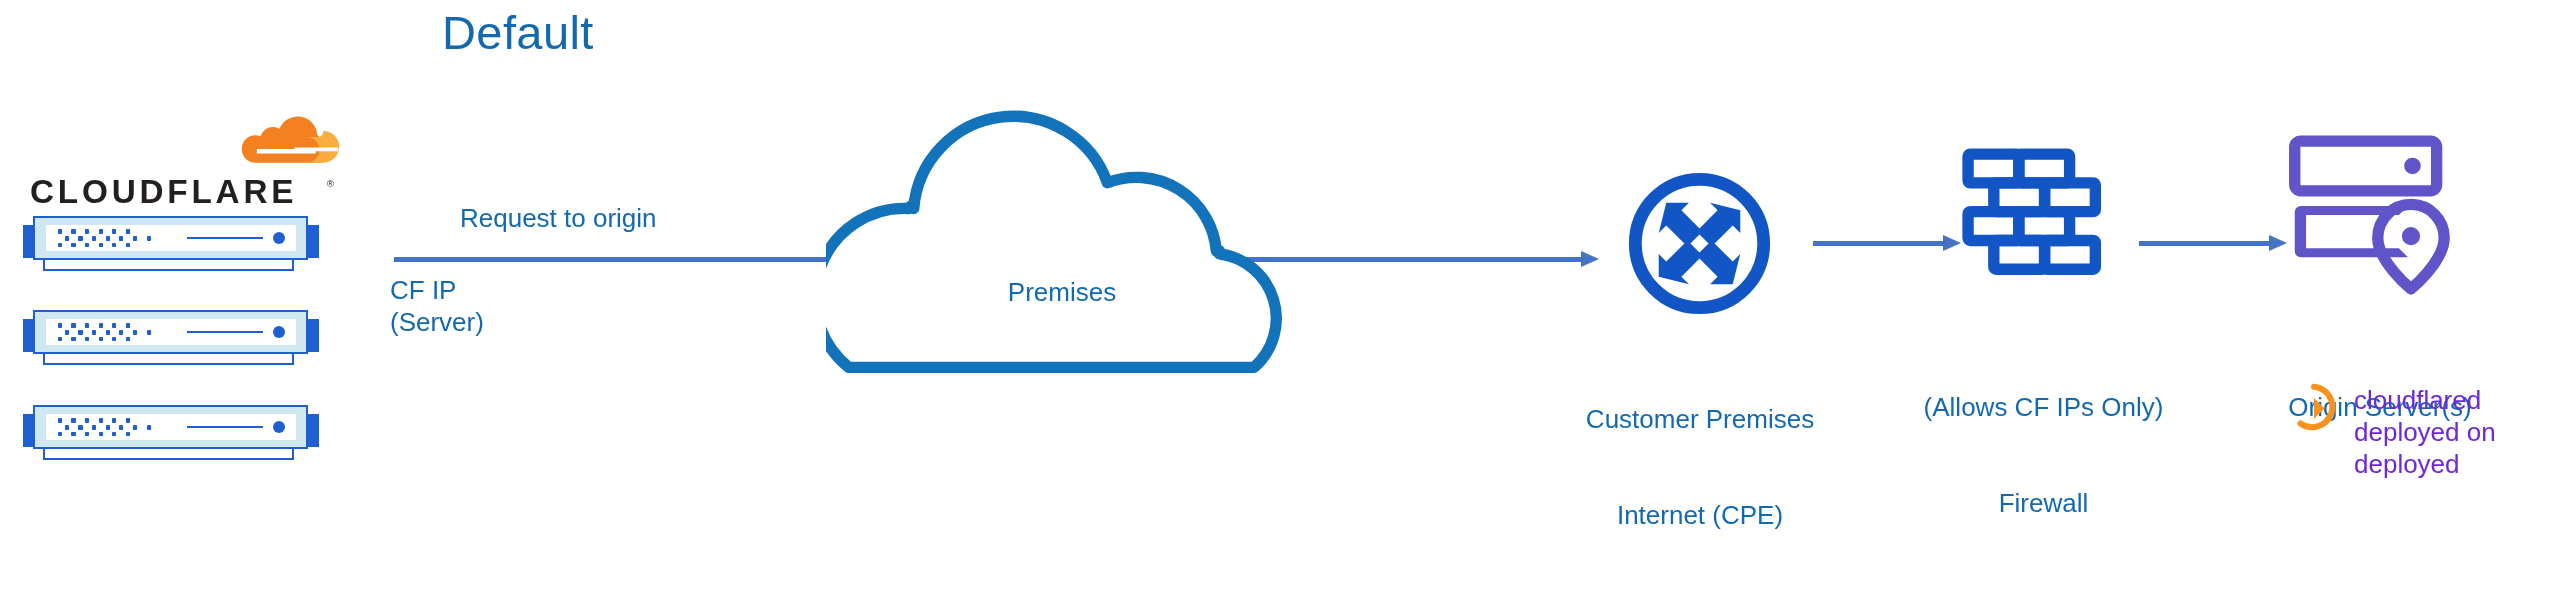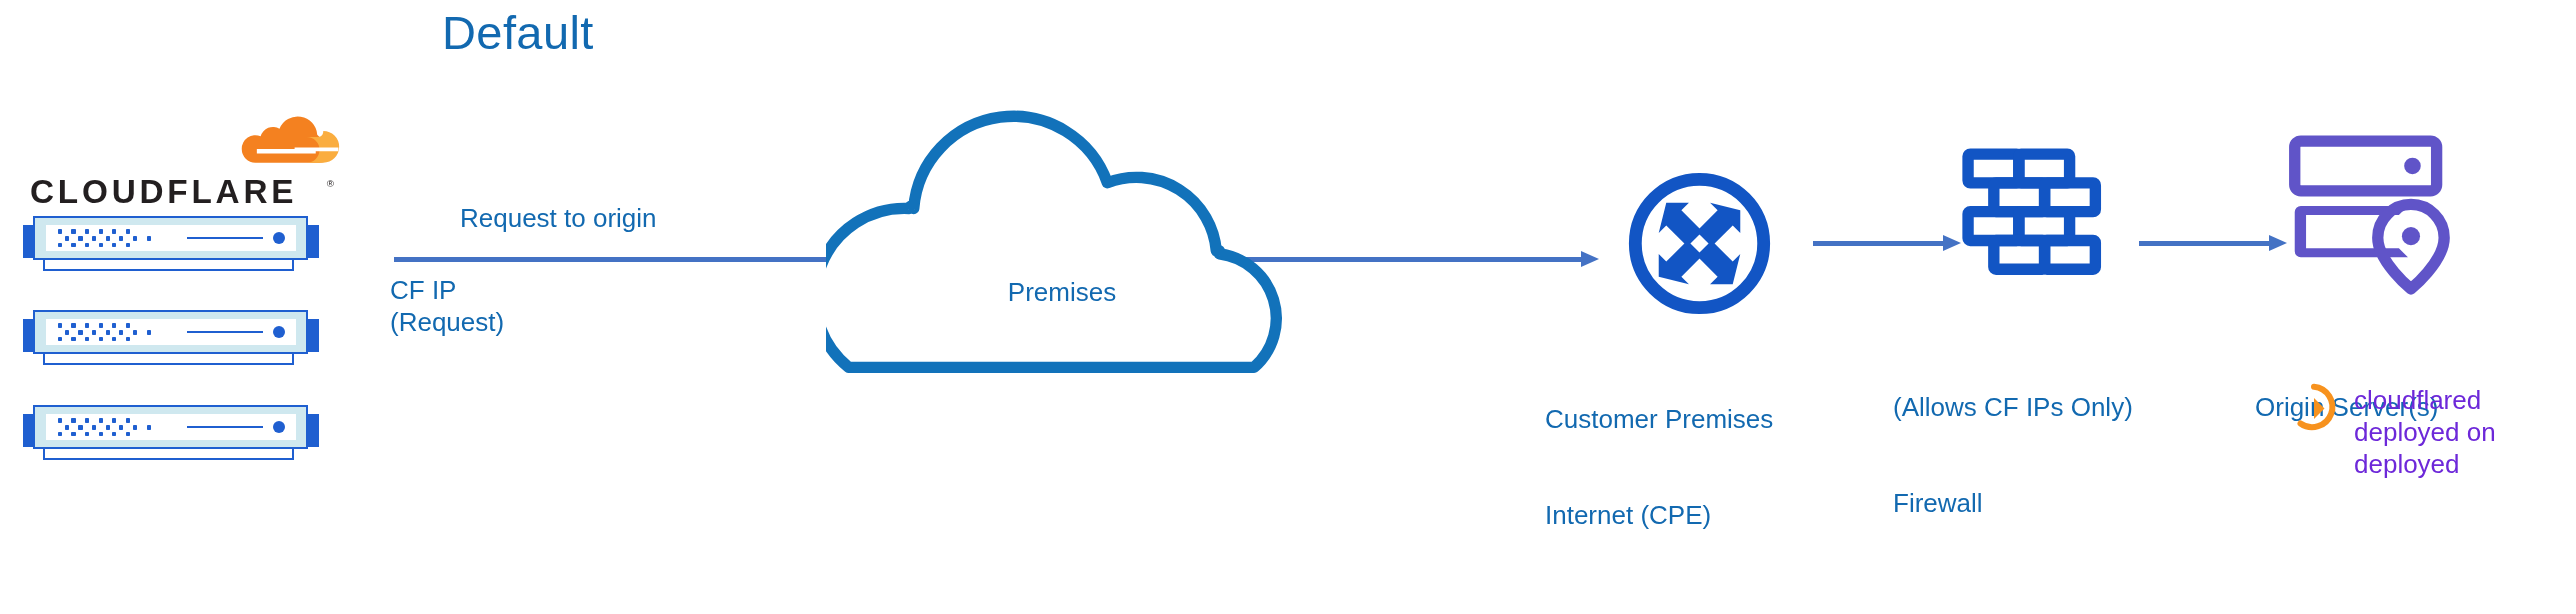--- a/index.html
+++ b/index.html
@@ -145,21 +145,21 @@
     border-left: 18px solid #4472c4;
   }
 
   
   .label {
     color: #1269b0;
     font-size: 26px;
     line-height: 32px;
     white-space: pre;
   }
-  .label.center { text-align: left; }
+  .label.center { text-align: center; }
 
   
   #internet-cloud { left: 826px; top: 110px; width: 472px; height: 265px; }
   #internet-label {
     left: 826px;
     top: 277px;
     width: 472px;
     text-align: center;
     font-size: 26px;
     color: #1269b0;
@@ -307,21 +307,21 @@
 
   <div class="abs flow-arrow" style="left:394px; top:251px; width:1205px;">
     <div class="shaft" style="width:1187px;"></div>
     <div class="head" style="left:1187px;"></div>
   </div>
 
   <div class="abs" id="request-label">Request to origin</div>
 
   <div class="abs" id="cfip-label">
     <div>CF IP</div>
-    <div>(Request)</div>
+    <div>(Server)</div>
   </div>
 
   <svg class="abs" id="internet-cloud" viewBox="0 0 624 350">
     <path d="M30 340
              A118 118 0 0 1 110 130
              A2 2 0 0 1 116 130
              A132 132 0 0 1 372 96
              A106 106 0 0 1 516 186
              A2 2 0 0 1 520 190
              A86 86 0 0 1 566 340

